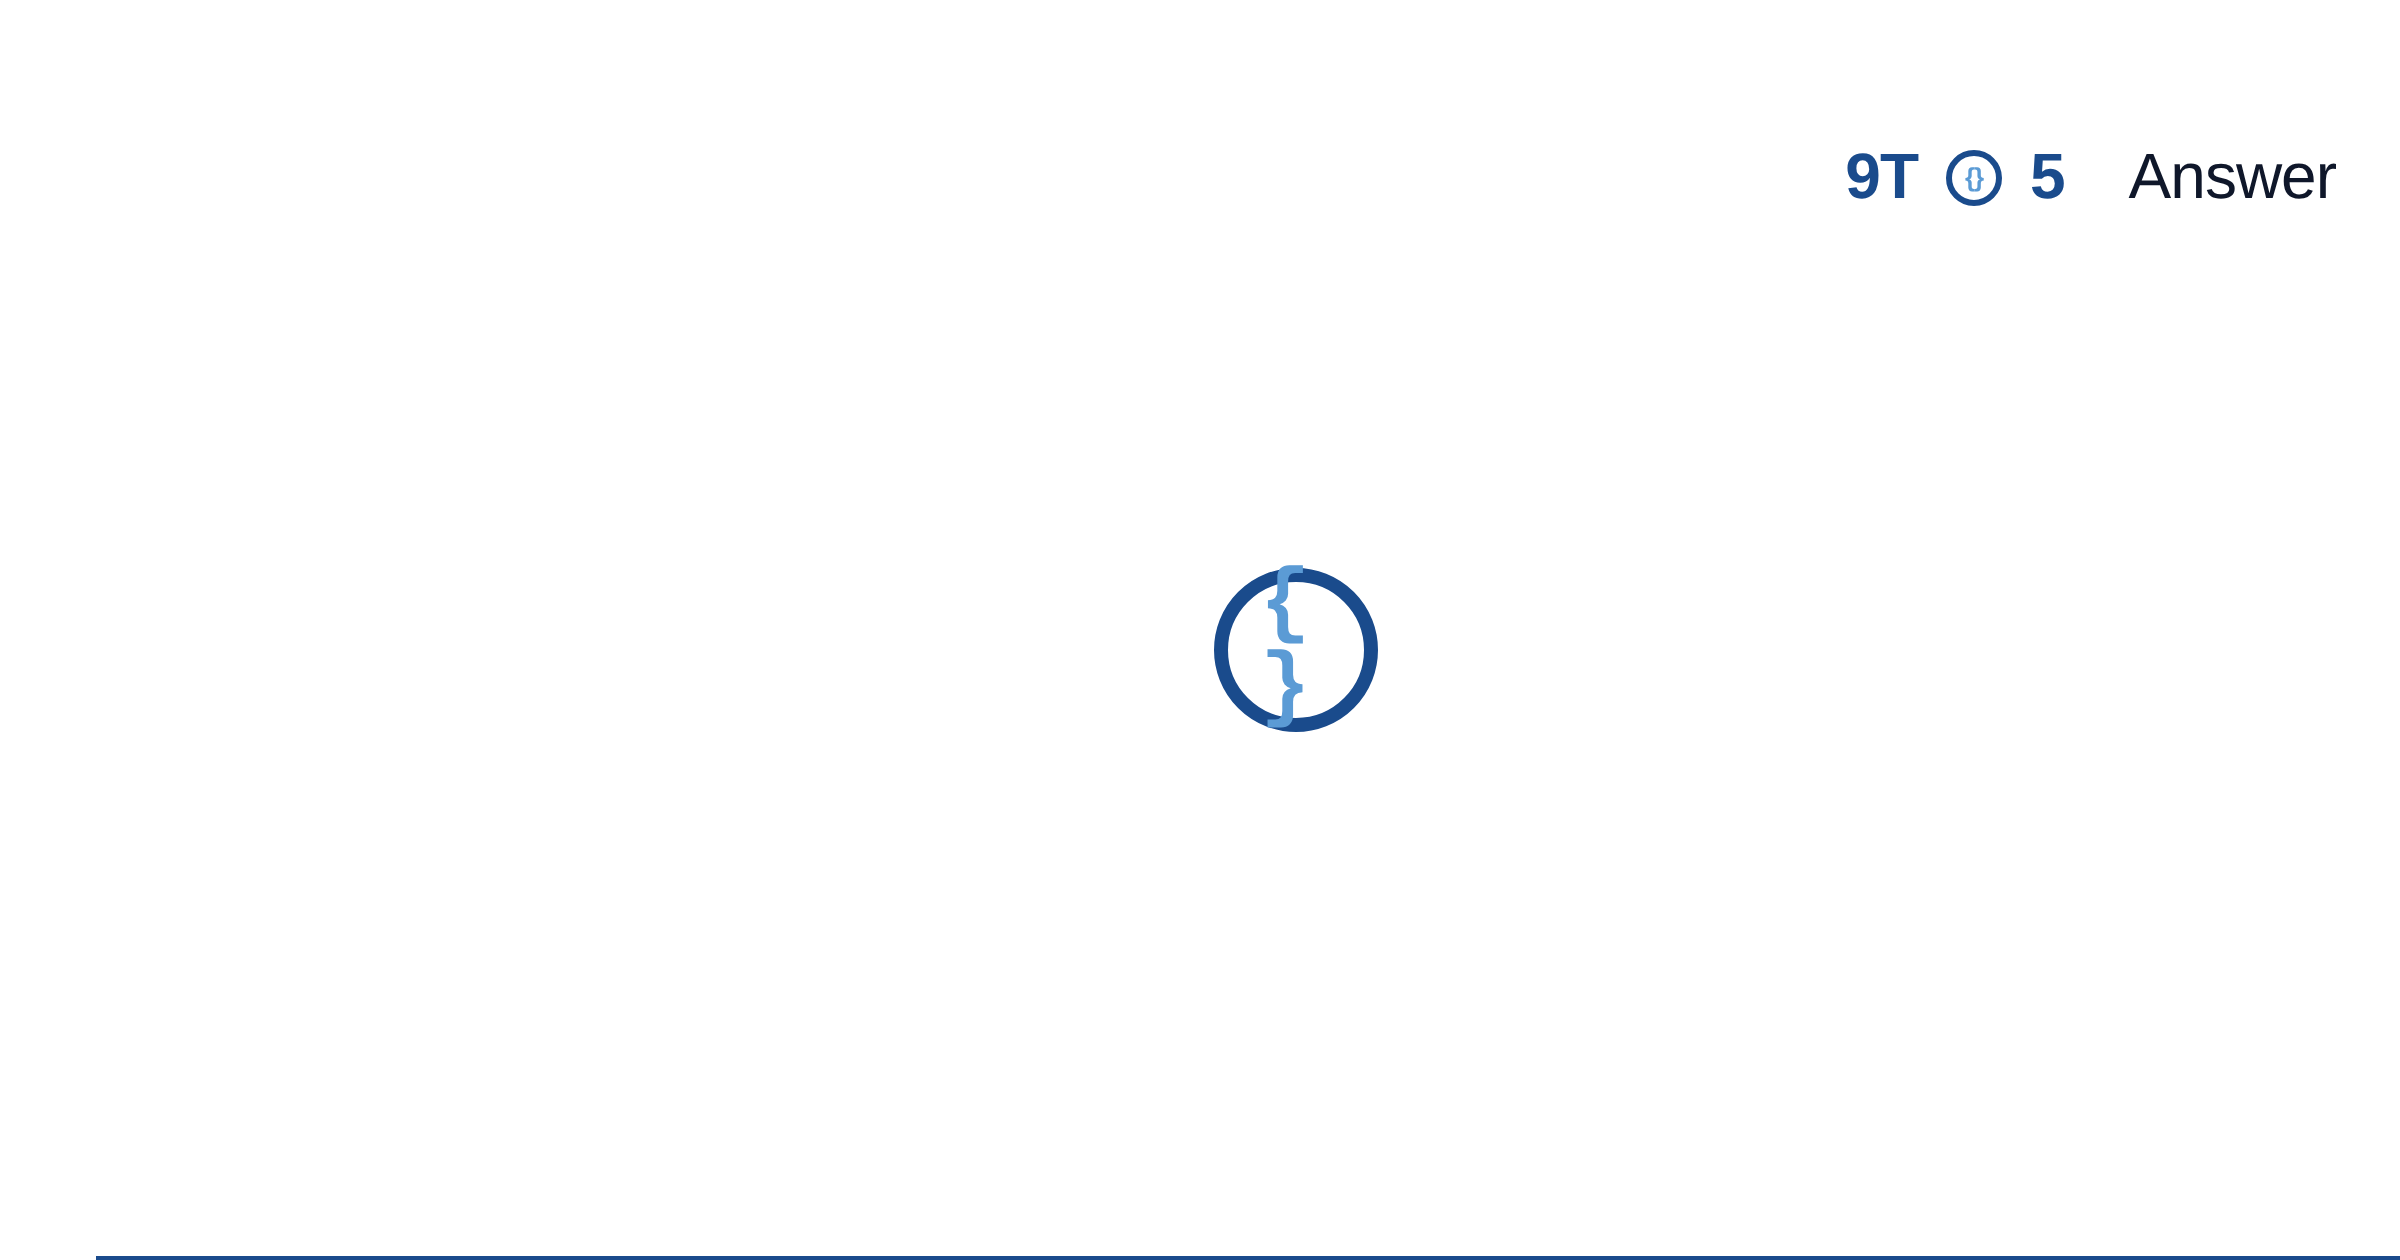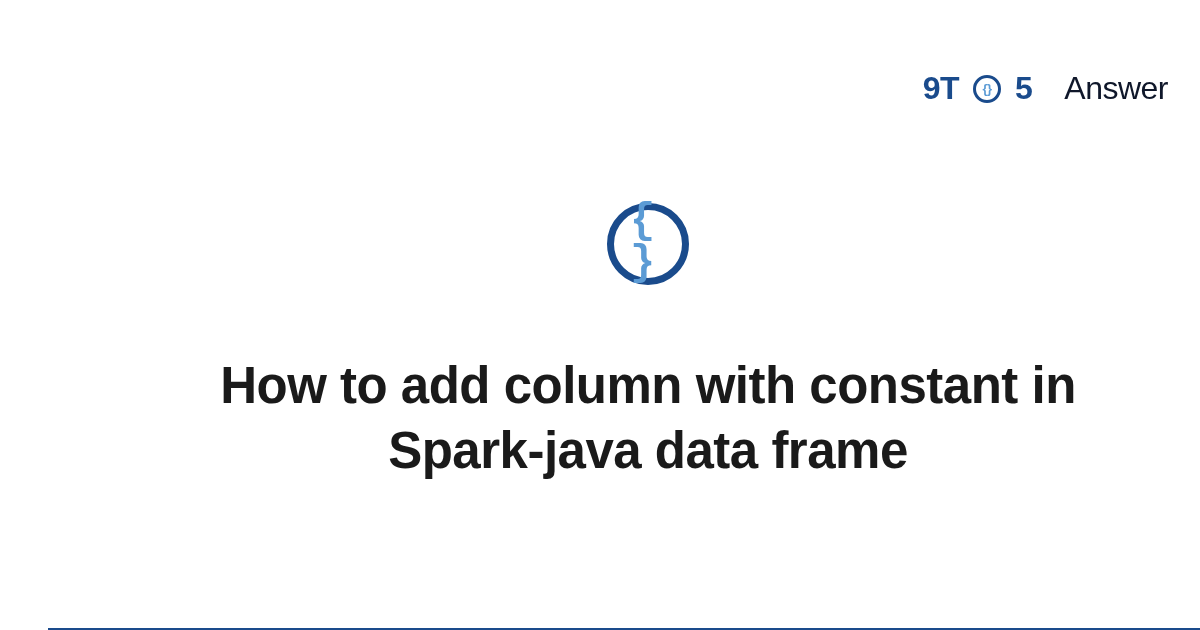--- a/index.html
+++ b/index.html
@@ -110,16 +110,15 @@
 <div class="header-logo">
   <span class="logo-9t">9T</span><span class="logo-o">
       <span class="logo-o-inner">{}</span>
     </span><span class="logo-5">5</span><span class="logo-answer">Answer</span>
 </div>
 
 <div class="content">
   <div class="code-icon">
     <span class="code-icon-inner">{ }</span>
   </div>
-  <h1 class="title">How to add column with constant in Spark-java data frame</h1>
 </div>
 
 <div class="footer-bar"></div>
 
 </body></html>

